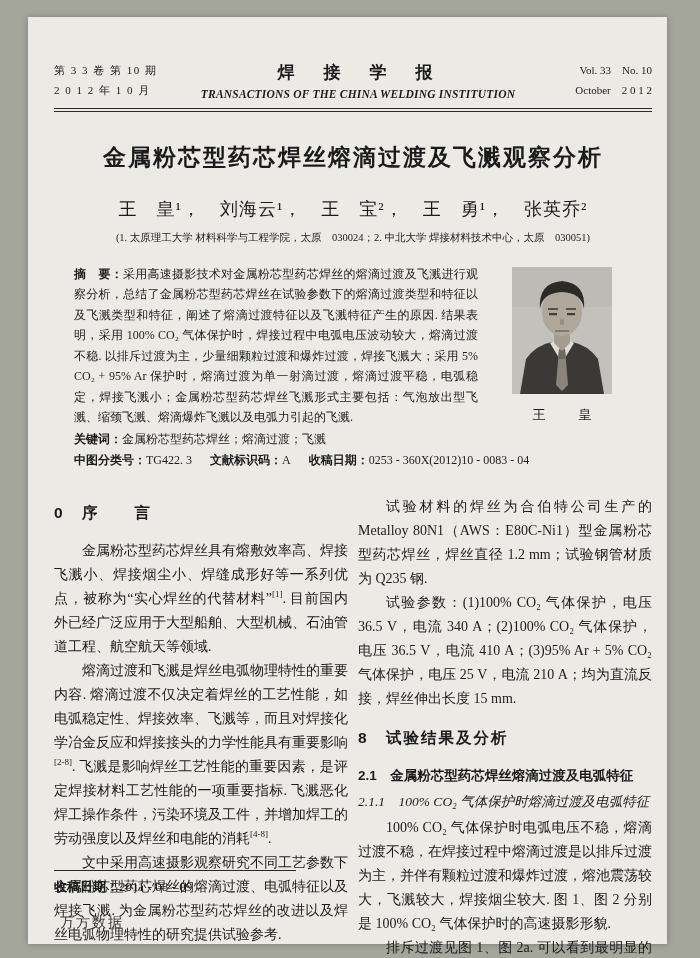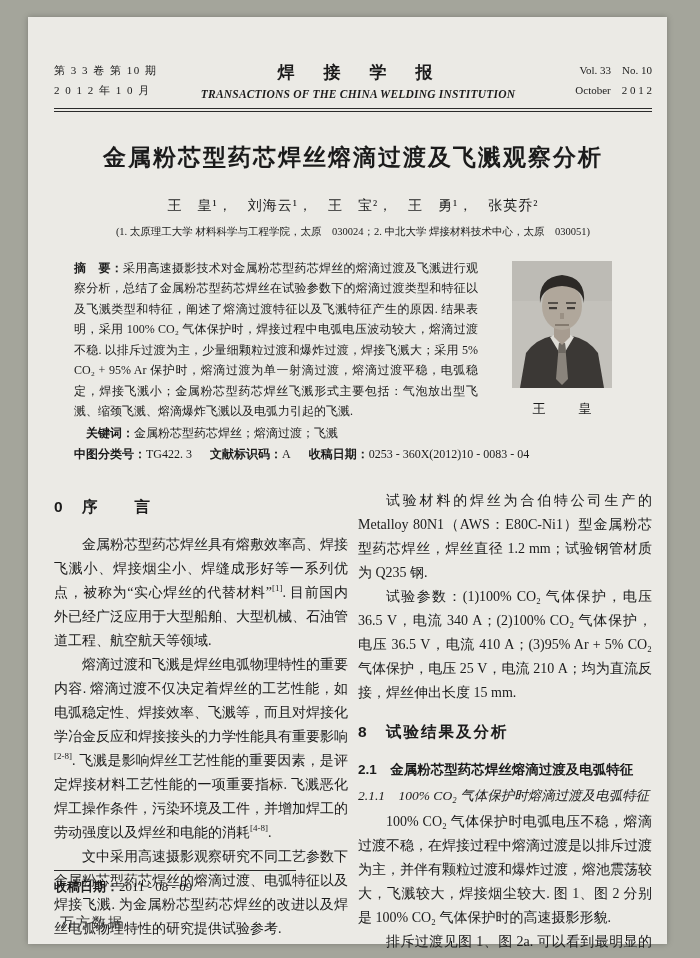--- a/index.html
+++ b/index.html
@@ -30,27 +30,27 @@
   .jh-center .cn{font-size:17px;font-weight:bold;letter-spacing:6px;font-family:"Liberation Sans","DejaVu Sans",sans-serif;}
   .jh-center .en{font-size:11.5px;font-weight:bold;margin-top:4px;letter-spacing:.2px;white-space:nowrap;font-style:italic;}
   .jh-right{width:118px;font-size:11px;line-height:1.8;text-align:right;white-space:nowrap;font-family:Liberation Serif, serif;}
   .dbl-rule{width:598px;height:4px;border-top:1.5px solid var(--rule);border-bottom:1px solid var(--rule);margin-top:7px;}
   
   .art-title{
     margin:30px 0 0;text-align:center;
     font-family:"Liberation Sans","DejaVu Sans",sans-serif;
     font-size:23px;font-weight:bold;letter-spacing:2px;width:598px;
   }
-  .authors{margin-top:24px;text-align:center;font-size:14px;letter-spacing:1px;width:598px;}
+  .authors{margin-top:24px;text-align:center;font-size:18px;letter-spacing:1px;width:598px;}
   .affil{margin-top:10px;text-align:center;font-size:10.5px;width:598px;}
   
   .abs-row{display:flex;margin-top:19px;width:598px;}
   .abs-left{margin-left:20px;width:404px;font-size:12px;line-height:20.5px;text-align:justify;}
   .abs-left b{font-family:Liberation Sans, sans-serif;}
-  .kw-line{margin-top:1px;margin-left:12px;}
+  .kw-line{margin-top:1px;}
   .meta-line{margin-top:1px;white-space:nowrap;}
   .meta-line .gap{display:inline-block;width:18px;}
   .photo-col{margin-left:auto;margin-right:40px;width:100px;text-align:center;padding-top:3px;}
   .photo-frame{width:100px;height:127px;background:#c2c0ba;overflow:hidden;}
   .photo-caption{margin-top:12px;font-size:13px;letter-spacing:10px;padding-left:10px;white-space:nowrap;}
   
   .cols{display:flex;margin-top:24px;width:598px;gap:10px;}
   .col{width:294px;font-size:14px;line-height:24px;text-align:justify;}
   .col p{margin:0;text-indent:2em;}
   .h-sec{

